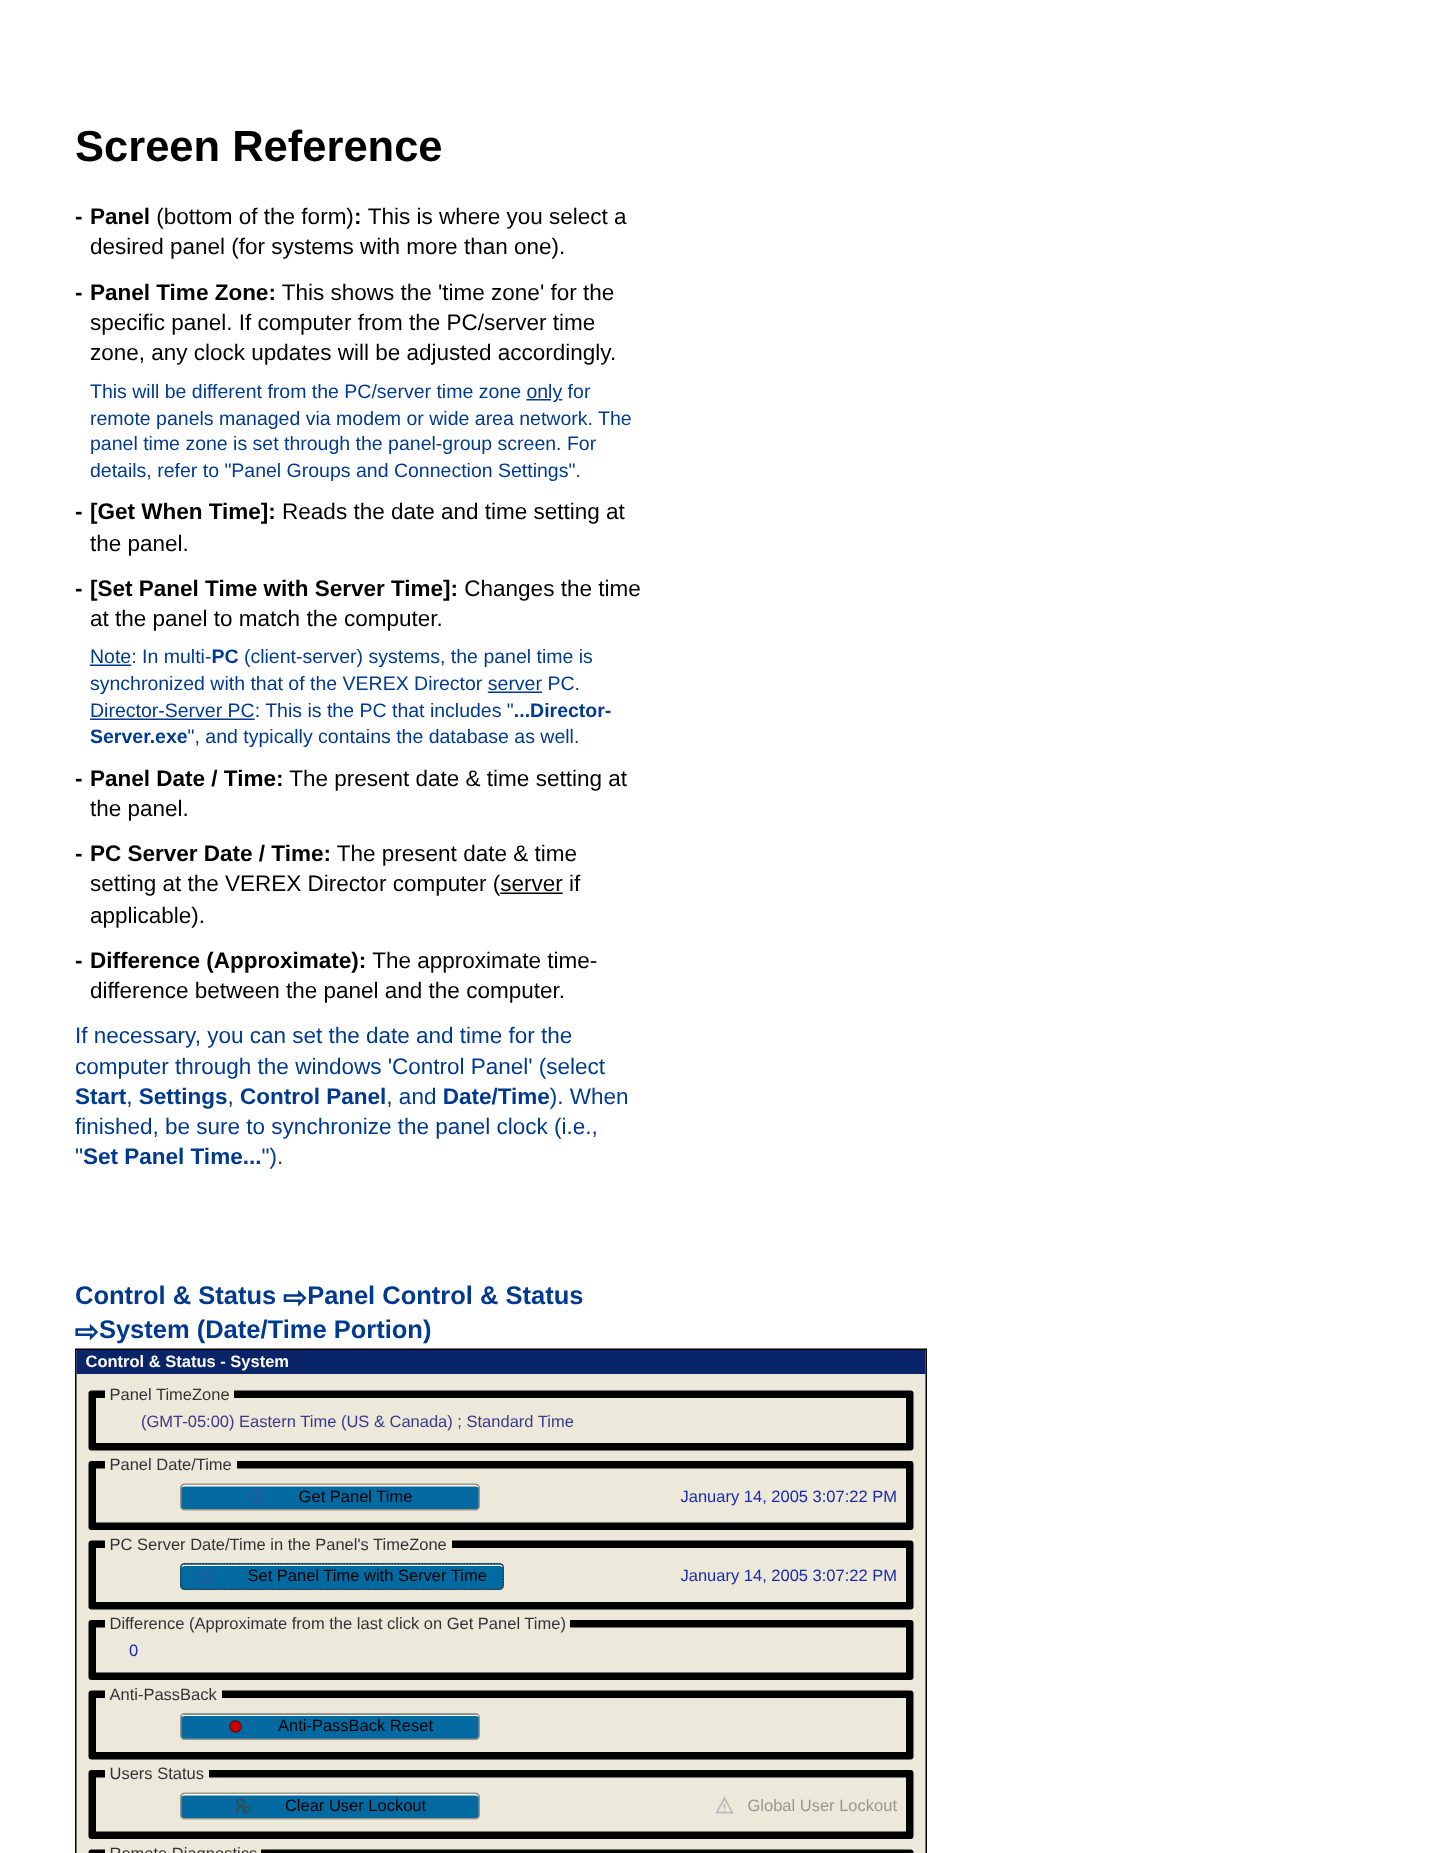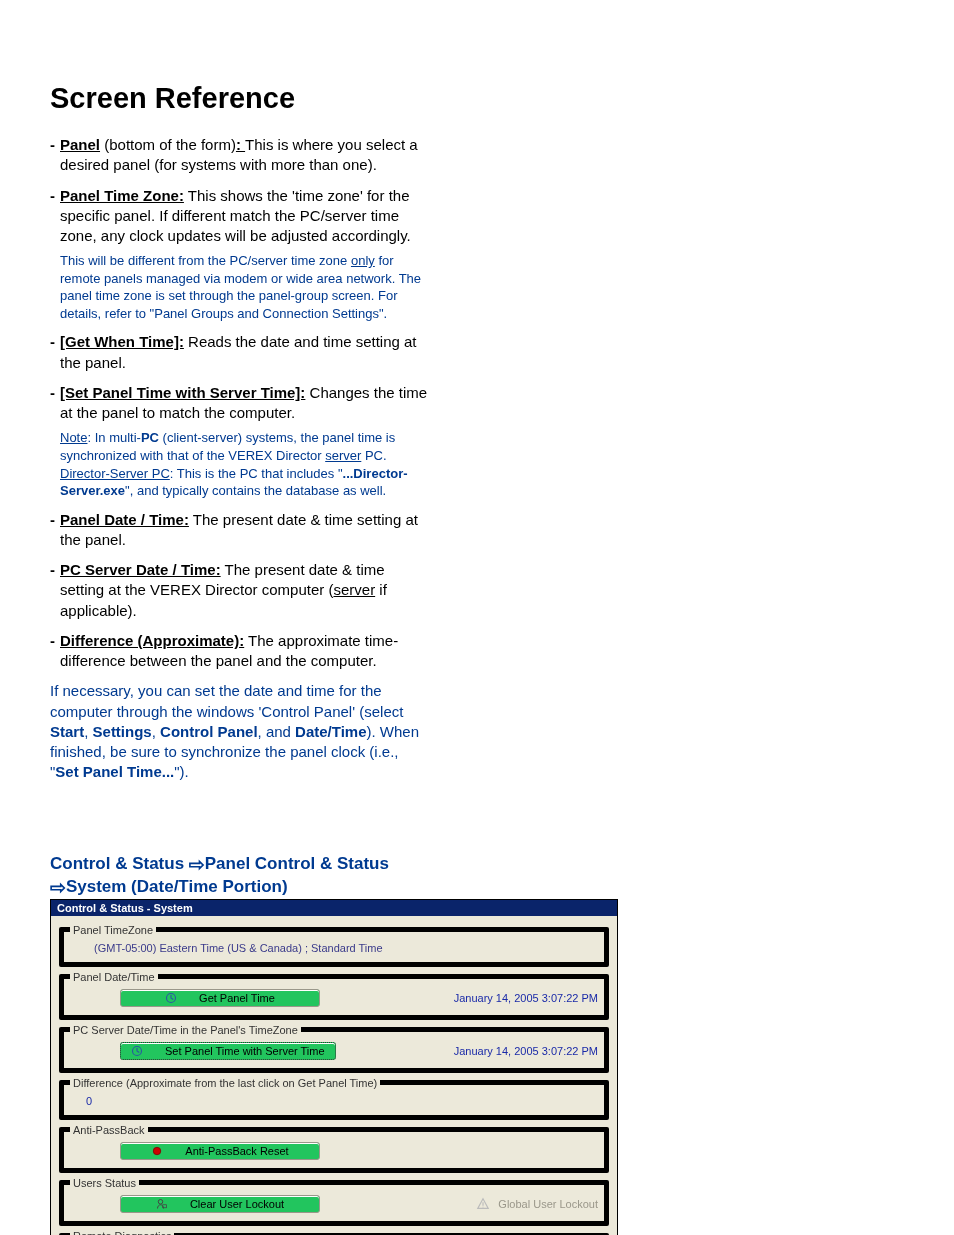--- a/index.html
+++ b/index.html
@@ -25,21 +25,21 @@
   }
   h1 {
     font-size: 29px;
     font-weight: bold;
     margin: 32px 0 20px 0;
   }
   .body-text {
     font-size: 15px;
     line-height: 1.35;
   }
-  .body-text b { font-weight: bold; text-decoration: underline; }
+  .body-text b { font-weight: bold; }
   .dash-block {
     display: flex;
     margin: 10px 0 4px 0;
   }
   .dash-block .dash {
     width: 10px;
     flex-shrink: 0;
     font-weight: bold;
   }
   .dash-block .content { flex: 1; }
@@ -108,21 +108,21 @@
     display: flex;
     align-items: center;
     justify-content: space-between;
     margin: 2px 0;
   }
   .btn {
     display: inline-flex;
     align-items: center;
     justify-content: center;
     gap: 22px;
-    background: #22c55e;
+    background: #0369a1;
     border: 1px solid #9a978a;
     border-radius: 3px;
     padding: 1px 10px;
     font-size: 11px;
     color: #000;
     min-width: 200px;
     min-height: 18px;
     box-shadow: inset 0 1px 0 #fff;
     margin-left: 50px;
   }
@@ -159,21 +159,21 @@
       <div class="dash">-</div>
       <div class="content">
         <b>Panel</b><span> (bottom of the form)</span><b>: </b><span>This is where you select a desired panel (for systems with more than one).</span>
       </div>
     </div>
 
 
     <div class="body-text dash-block">
       <div class="dash">-</div>
       <div class="content">
-        <b>Panel Time Zone:</b><span> This shows the 'time zone' for the specific panel.  If different match the PC/server time zone, any clock updates will be adjusted accordingly.</span>
+        <b>Panel Time Zone:</b><span> This shows the 'time zone' for the specific panel.  If computer from the PC/server time zone, any clock updates will be adjusted accordingly.</span>
       </div>
     </div>
 
     <div class="small-blue">
       <span>This will be different from the PC/server time zone </span><span class="u">only</span><span> for remote panels managed via modem or wide area network.  The panel time zone is set through the panel-group screen.  For details, refer to "Panel Groups and Connection Settings".</span>
     </div>
 
     <div class="body-text dash-block">
       <div class="dash">-</div>
       <div class="content">

